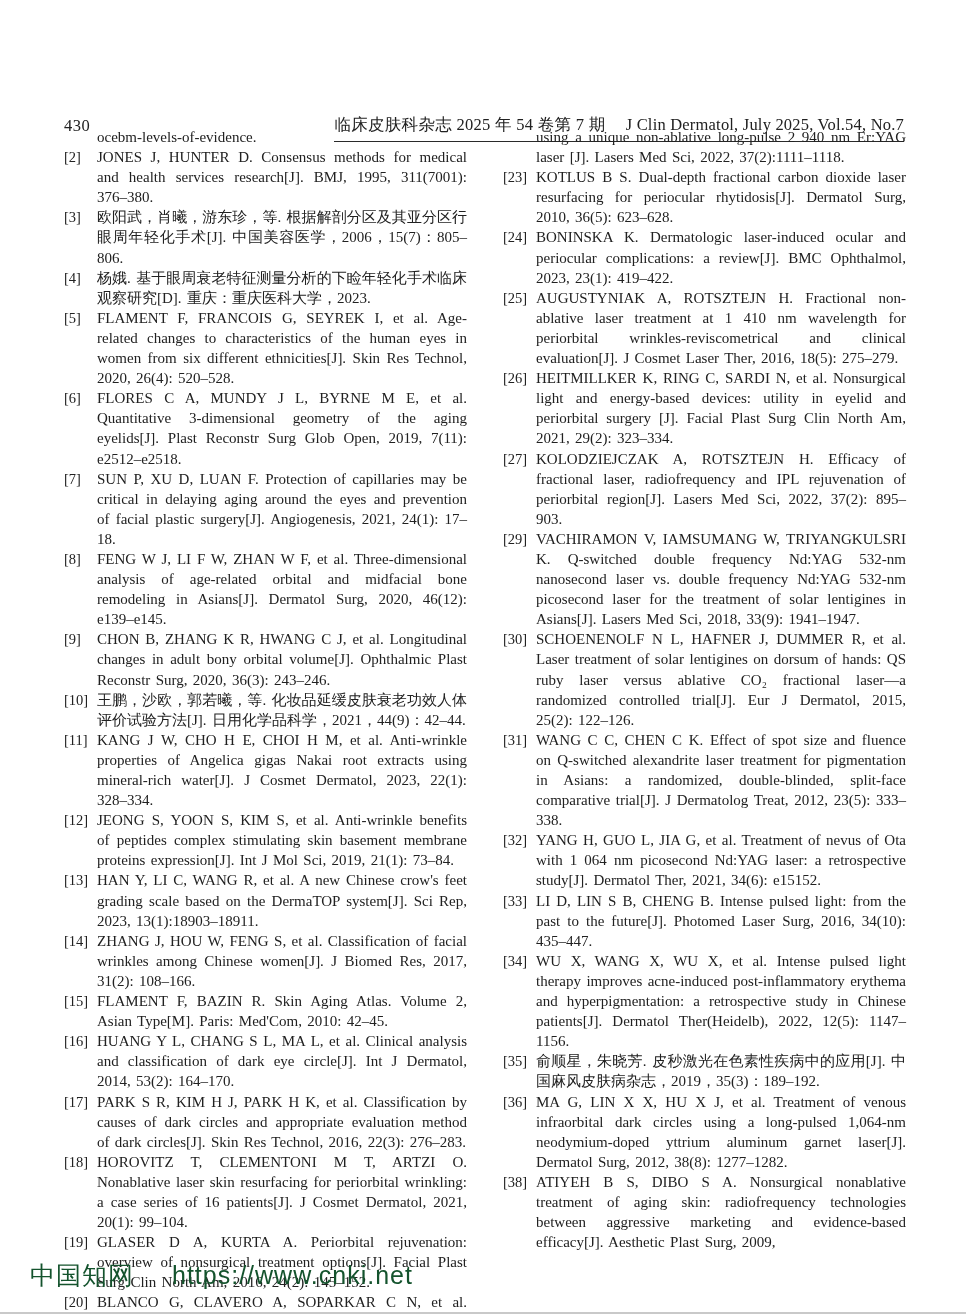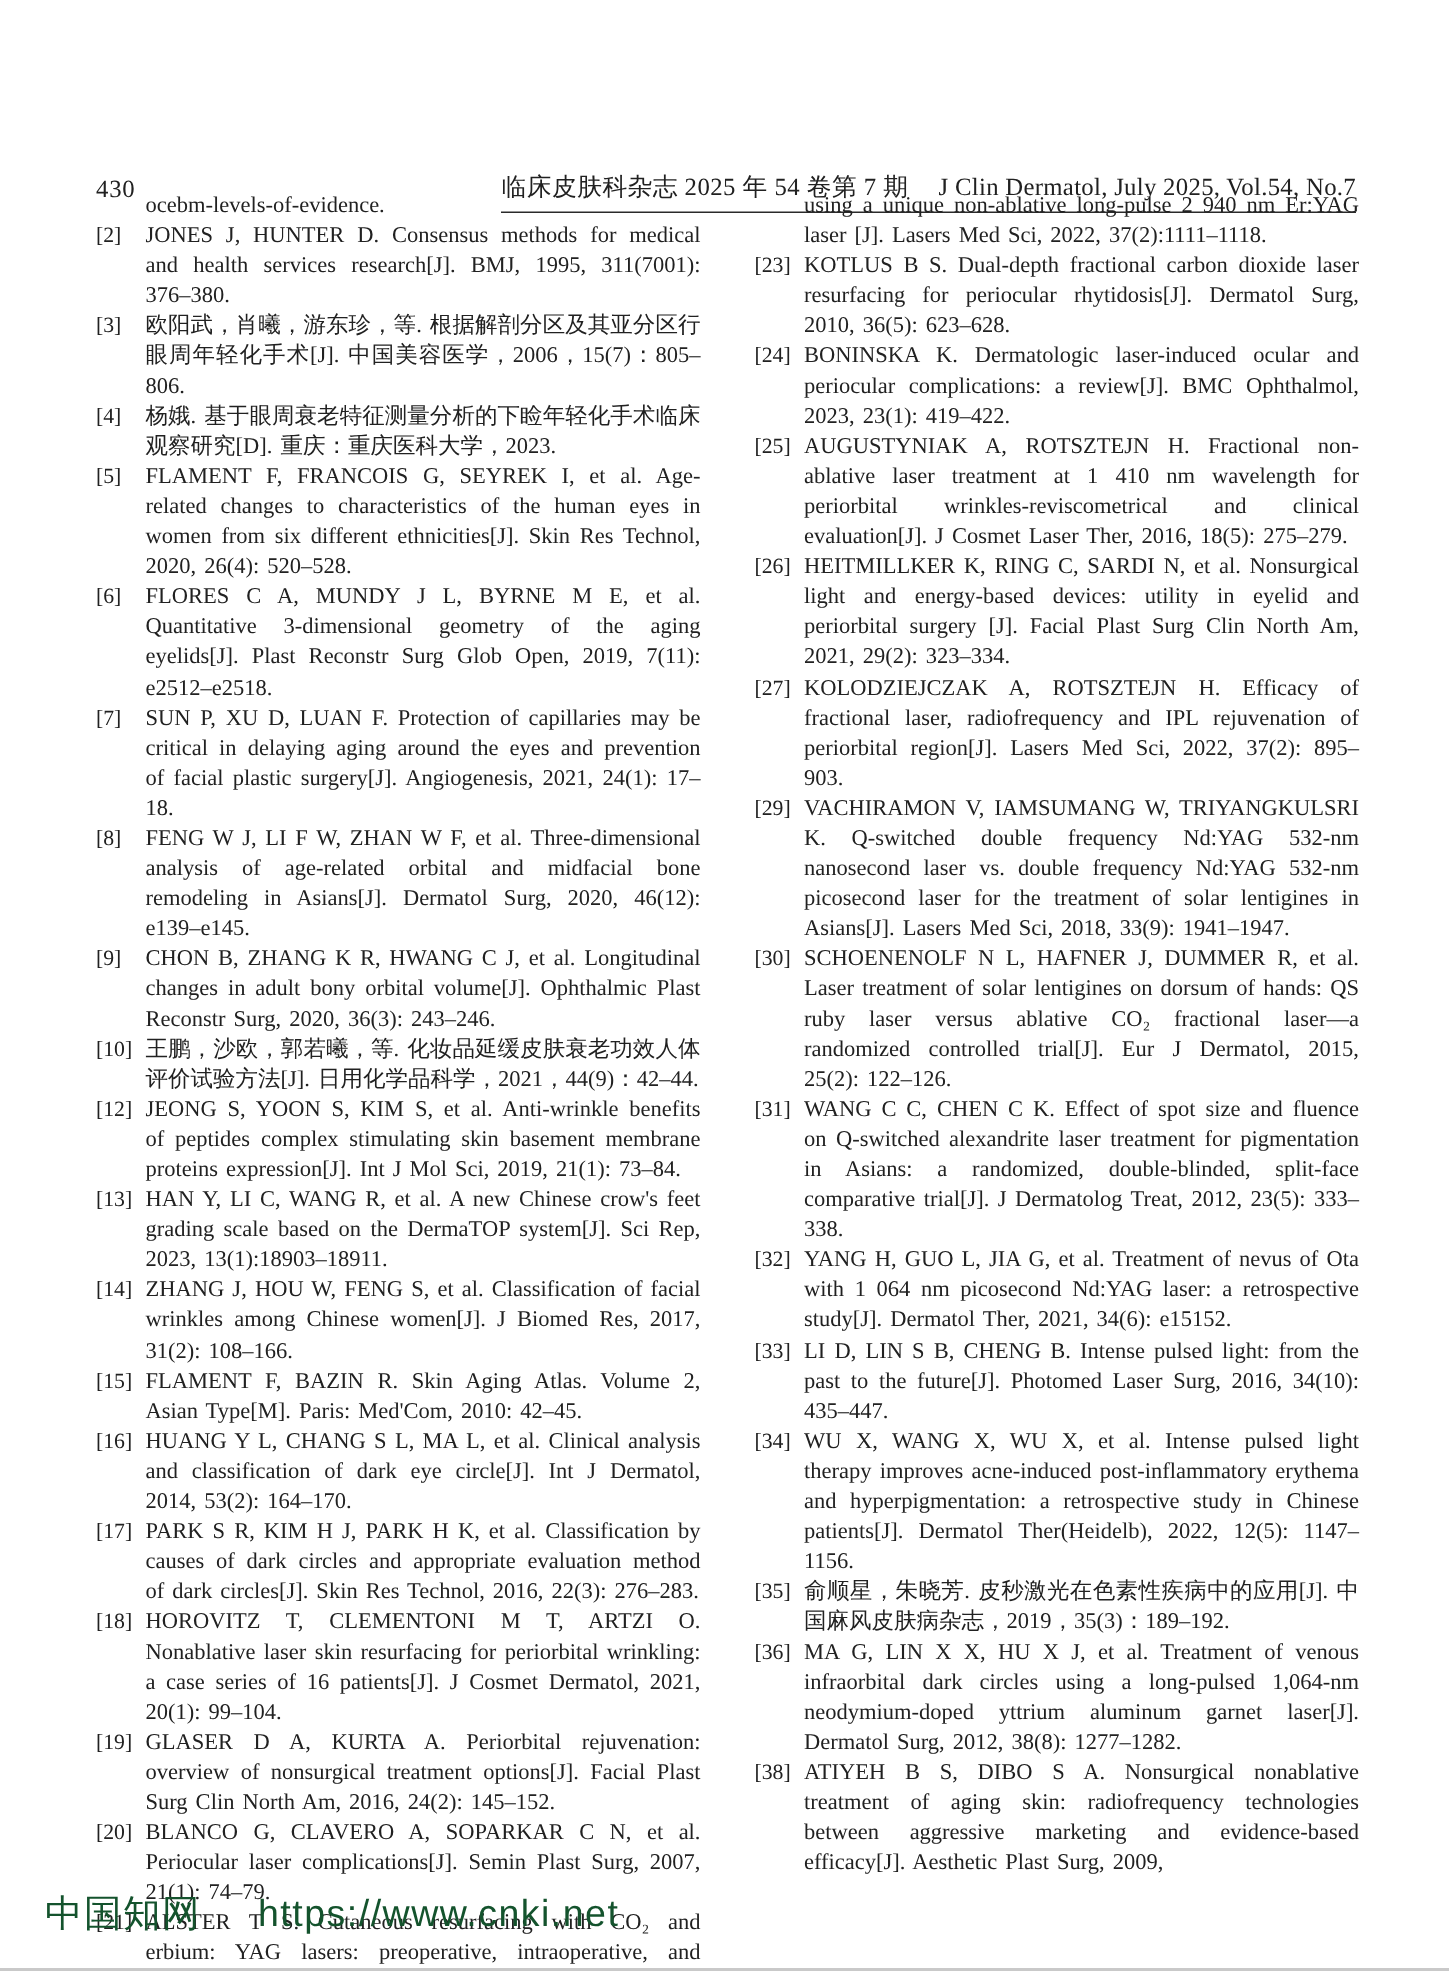--- a/index.html
+++ b/index.html
@@ -110,20 +110,24 @@
         </div>
         <div class="ref">
           <span class="ref-num">[9]</span>
           <div class="ref-text">CHON B, ZHANG K R, HWANG C J, et al. Longitudinal changes in adult bony orbital volume[J]. Ophthalmic Plast Reconstr Surg, 2020, 36(3): 243–246.</div>
         </div>
         <div class="ref">
           <span class="ref-num">[10]</span>
           <div class="ref-text">王鹏，沙欧，郭若曦，等. 化妆品延缓皮肤衰老功效人体评价试验方法[J]. 日用化学品科学，2021，44(9)：42–44.</div>
         </div>
         <div class="ref">
+          <span class="ref-num">[11]</span>
+          <div class="ref-text">KANG J W, CHO H E, CHOI H M, et al. Anti-wrinkle properties of Angelica gigas Nakai root extracts using mineral-rich water[J]. J Cosmet Dermatol, 2023, 22(1): 328–334.</div>
+        </div>
+        <div class="ref">
           <span class="ref-num">[12]</span>
           <div class="ref-text">JEONG S, YOON S, KIM S, et al. Anti-wrinkle benefits of peptides complex stimulating skin basement membrane proteins expression[J]. Int J Mol Sci, 2019, 21(1): 73–84.</div>
         </div>
         <div class="ref">
           <span class="ref-num">[13]</span>
           <div class="ref-text">HAN Y, LI C, WANG R, et al. A new Chinese crow's feet grading scale based on the DermaTOP system[J]. Sci Rep, 2023, 13(1):18903–18911.</div>
         </div>
         <div class="ref">
           <span class="ref-num">[14]</span>
           <div class="ref-text">ZHANG J, HOU W, FENG S, et al. Classification of facial wrinkles among Chinese women[J]. J Biomed Res, 2017, 31(2): 108–166.</div>

